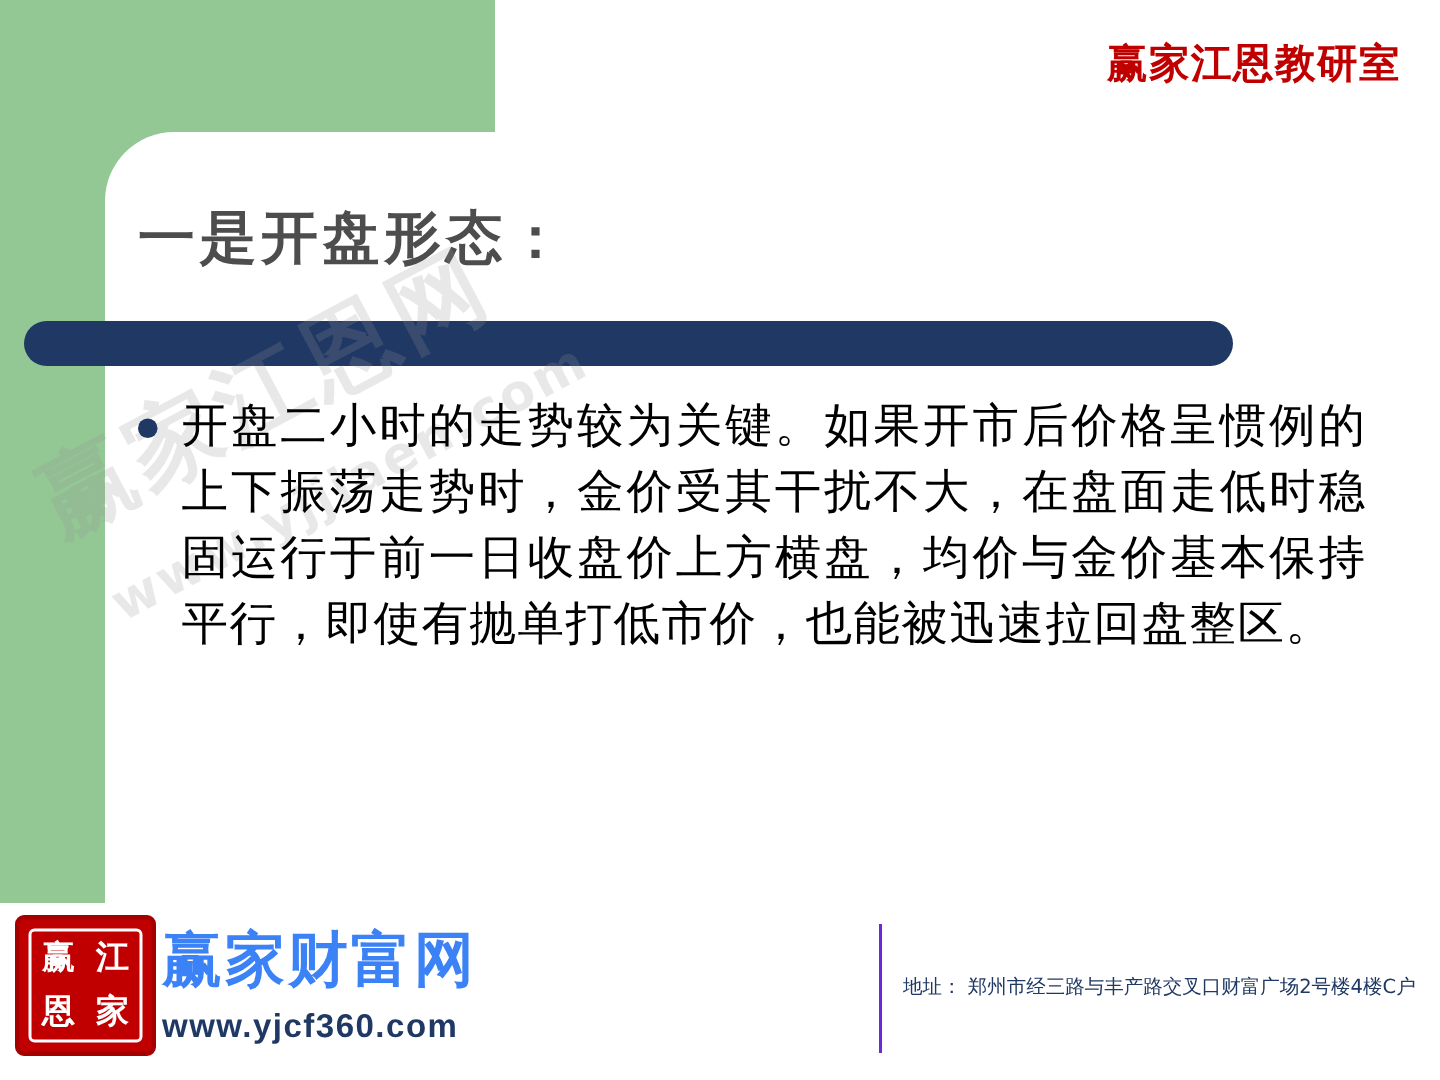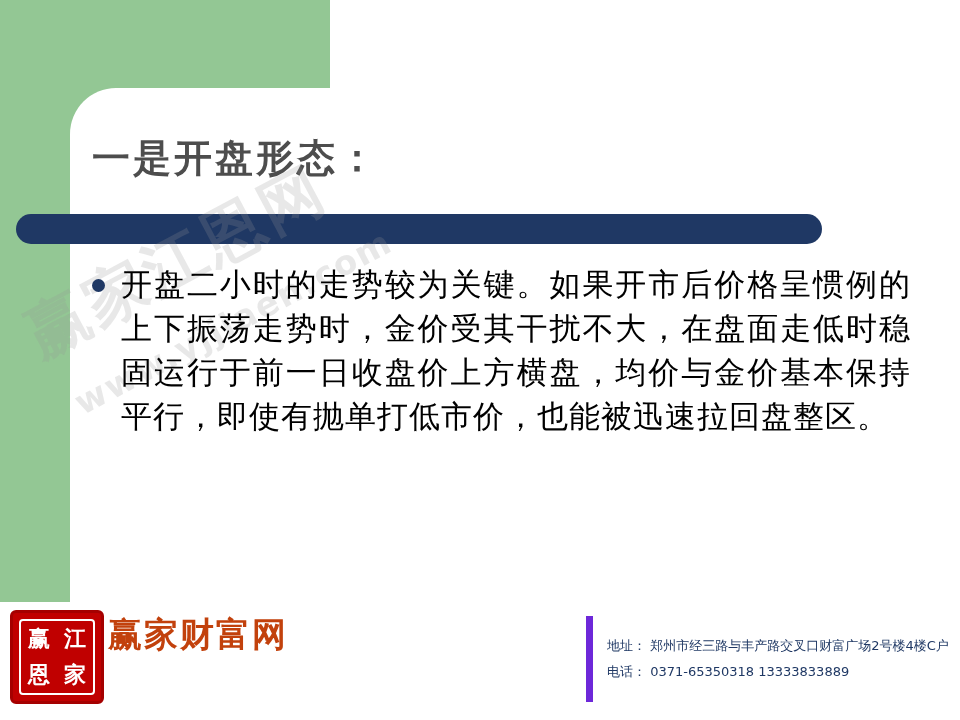--- a/index.html
+++ b/index.html
@@ -167,40 +167,40 @@
     justify-items: center;
     line-height: 1;
   }
   .brand-block {
     position: absolute;
     left: 108px;
     top: 10px;
   }
   .brand-name {
     font-family: "DejaVu Sans", sans-serif;
-    font-size: 34px;
-    font-weight: bold;
-    color: #c2410c;
+    font-size: 40px;
+    font-weight: bold;
+    color: #3b82f6;
     letter-spacing: 2px;
     white-space: nowrap;
   }
   .brand-url {
     font-family: "Liberation Sans", sans-serif;
     font-size: 22px;
     font-weight: bold;
     color: #1f3864;
     letter-spacing: 1px;
     margin-top: 4px;
     white-space: nowrap;
   }
   .contact-block {
     position: absolute;
     left: 586px;
     top: 14px;
-    border-left: 7px solid #6d28d9;
+    border-left: 2px solid #6d28d9;
     padding-left: 14px;
     height: 86px;
     display: flex;
     flex-direction: column;
     justify-content: center;
   }
   .contact-line {
     font-family: "DejaVu Sans", sans-serif;
     font-size: 13px;
     color: #1f3864;
@@ -209,20 +209,21 @@
   }
 </style>
 </head>
 <body>
 
 <div class="slide">
 
   <div class="green-panel"></div>
   <div class="white-sheet"></div>
 
+  <div class="header-title">赢家江恩教研室</div>
 
   <div class="slide-heading">一是开盘形态：</div>
 
   <div class="navy-bar"></div>
 
   <div class="watermark">
     <div class="wm-top">赢家江恩网</div>
     <div class="wm-bottom">www.yjjiaen.com</div>
   </div>
 
@@ -238,21 +239,21 @@
       <div class="logo-seal-inner">
         <span>赢</span>
         <span>江</span>
         <span>恩</span>
         <span>家</span>
       </div>
     </div>
 
     <div class="brand-block">
       <div class="brand-name">赢家财富网</div>
+      <div class="brand-url">www.yjcf360.com</div>
     </div>
 
     <div class="contact-block">
       <div class="contact-line">地址： 郑州市经三路与丰产路交叉口财富广场2号楼4楼C户</div>
-      <div class="contact-line">电话： 0371-65350318  13333833889</div>
     </div>
   </div>
 
 </div>
 
 </body></html>

